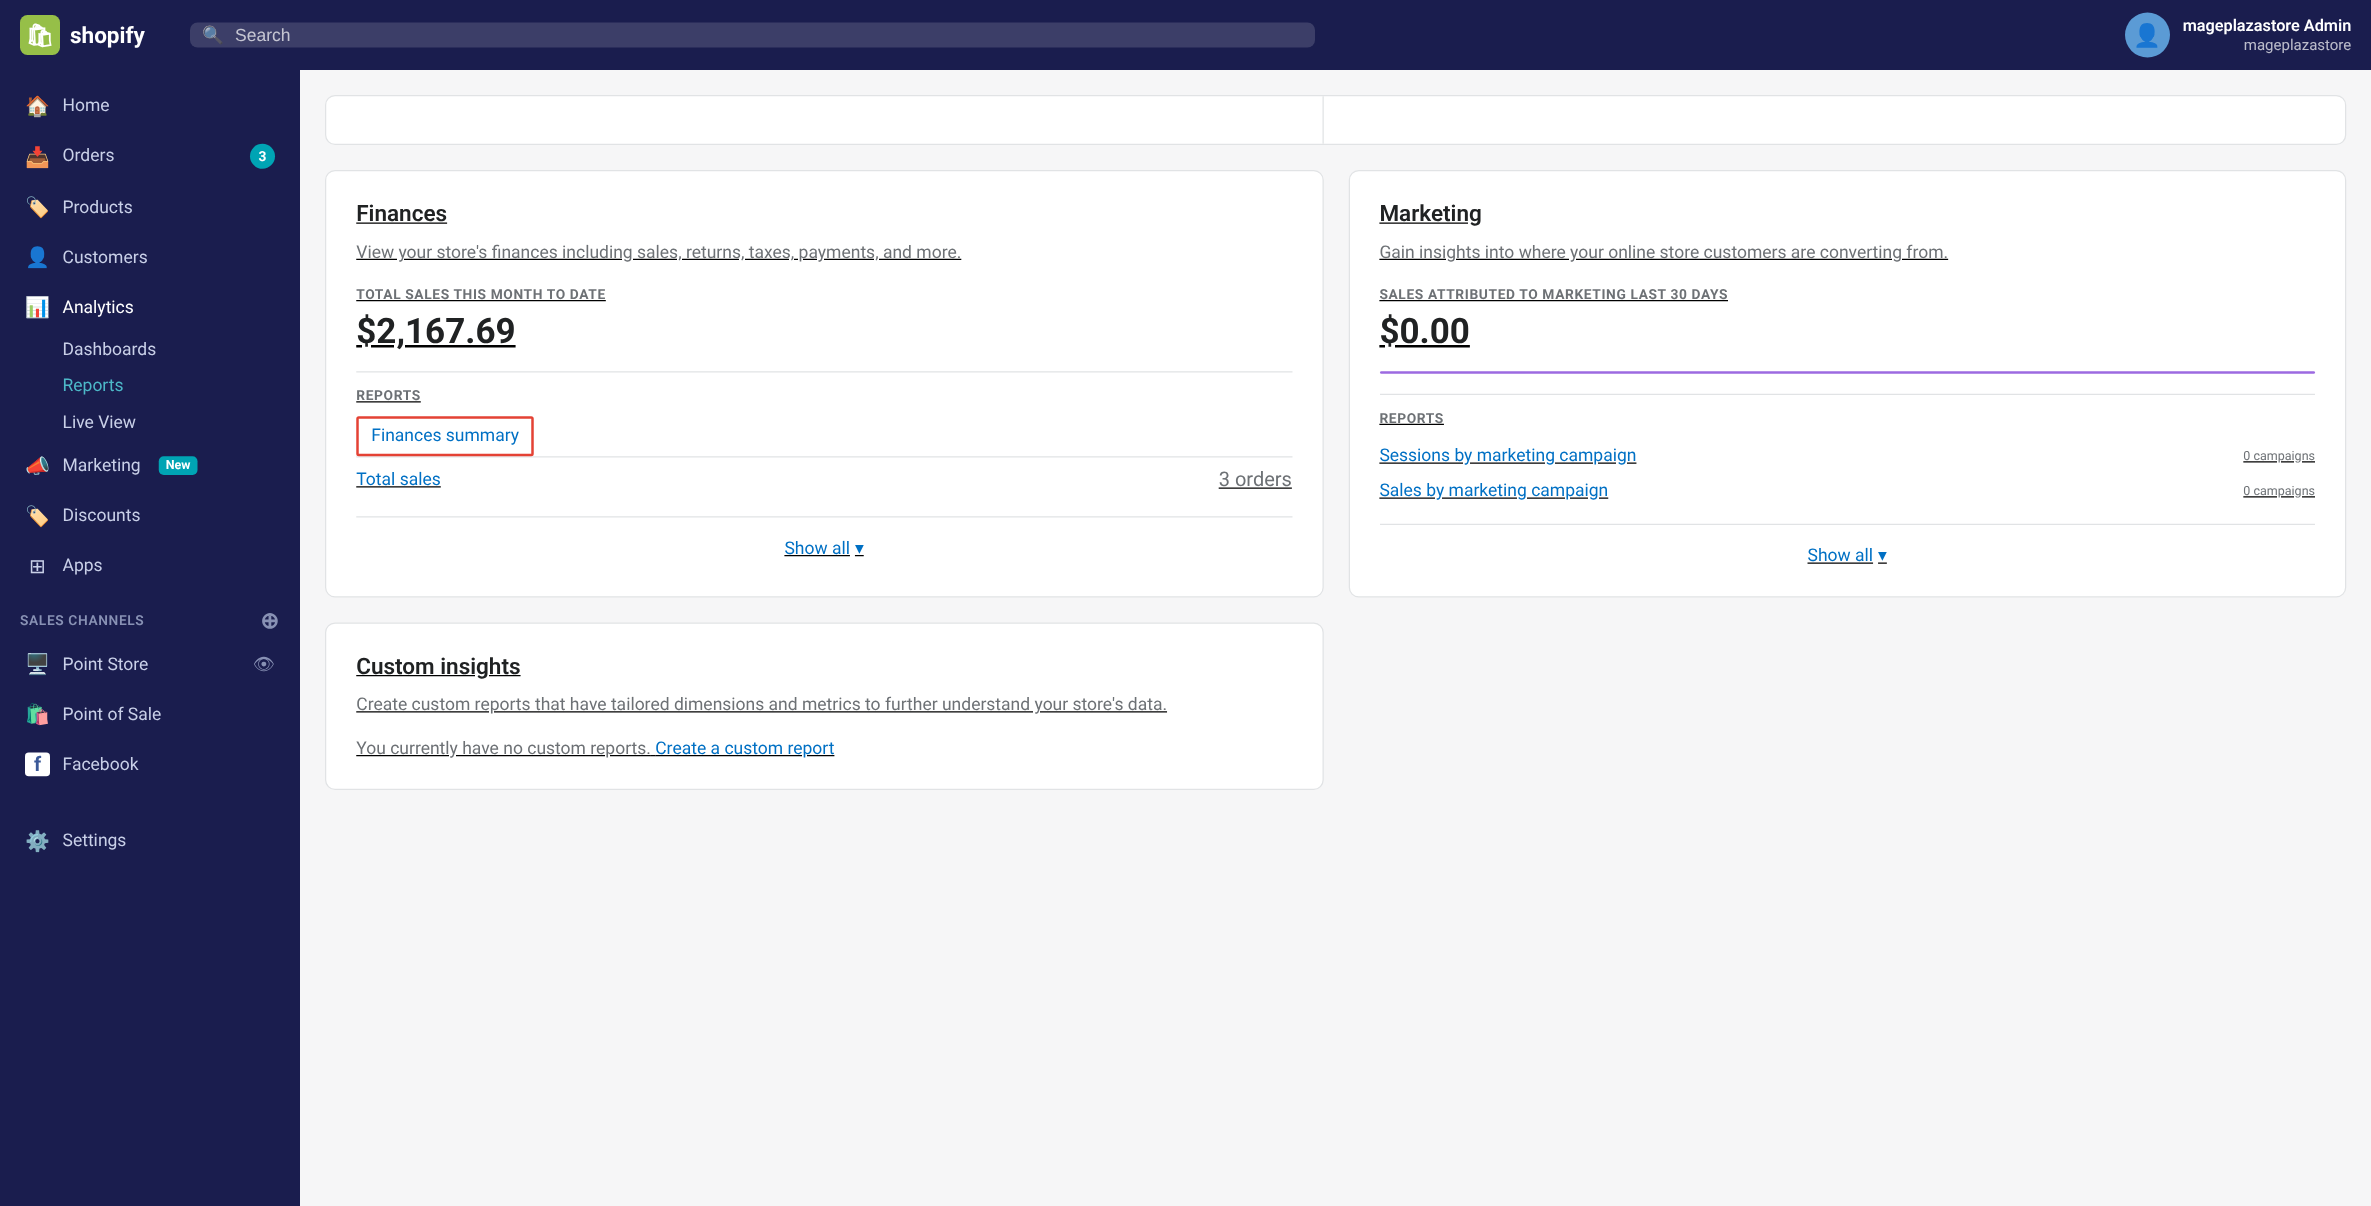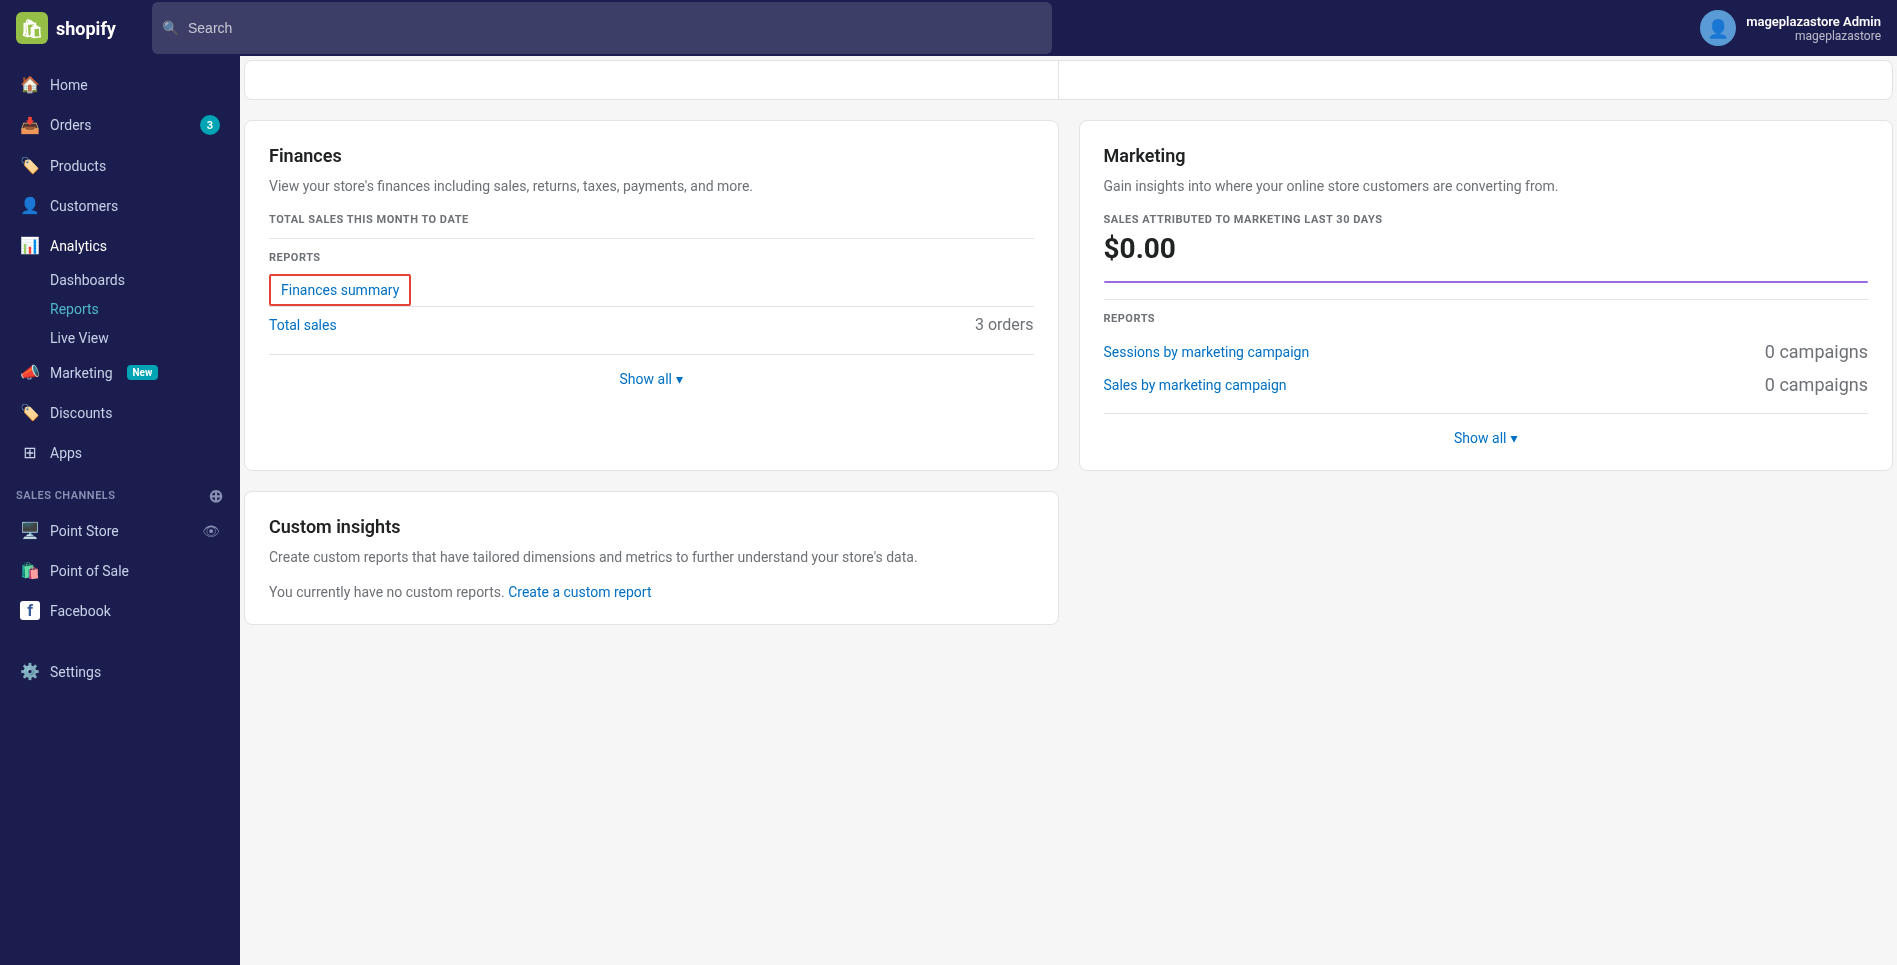--- a/index.html
+++ b/index.html
@@ -34,21 +34,21 @@
       justify-content: center;
       font-size: 18px;
     }
     .topnav-search {
       flex: 1;
       max-width: 900px;
       position: relative;
     }
     .topnav-search input {
       width: 100%;
-      height: 52px;
+      height: 20px;
       border-radius: 6px;
       border: none;
       padding: 0 12px 0 36px;
       font-size: 14px;
       background: rgba(255,255,255,0.15);
       color: white;
       outline: none;
     }
     .topnav-search input::placeholder { color: rgba(255,255,255,0.7); }
     .search-icon-wrap {
@@ -154,22 +154,23 @@
       display: flex;
       align-items: center;
       justify-content: space-between;
     }
     .sidebar-divider .plus-icon { font-size: 18px; cursor: pointer; color: #8891b4; }
 
     
     .main {
       flex: 1;
       overflow-y: auto;
-      padding: 4px;
+      padding: 20px;
       background: #f6f6f7;
+      text-decoration: underline;
     }
 
     .cards-grid {
       display: grid;
       grid-template-columns: 1fr 1fr;
       gap: 20px;
       margin-bottom: 20px;
     }
 
     .card {
@@ -271,21 +272,21 @@
       border-radius: 1px;
     }
 
     .marketing-report-row {
       display: flex;
       justify-content: space-between;
       align-items: center;
       padding: 6px 0;
     }
     .marketing-report-row .link { color: #0070c4; font-size: 14px; cursor: pointer; }
-    .marketing-report-row .meta { font-size: 18px; color: #6d7175; }
+    .marketing-report-row .meta { font-size: 10px; color: #6d7175; }
 
     .custom-reports-card {
       grid-column: 1 / 2;
     }
 
     .create-link { color: #0070c4; font-size: 14px; cursor: pointer; }
   </style>
 </head>
 <body>
 
@@ -387,20 +388,21 @@
       <div style="border-right:1px solid #e1e3e5;"></div>
       <div></div>
     </div>
 
     <div class="cards-grid">
 
       <div class="card">
         <div class="card-title">Finances</div>
         <div class="card-desc">View your store's finances including sales, returns, taxes, payments, and more.</div>
         <div class="card-stat-label">TOTAL SALES THIS MONTH TO DATE</div>
+        <div class="card-stat-value">$2,167.69</div>
         <hr class="card-divider">
         <div class="reports-label">REPORTS</div>
         <a class="report-link highlighted">Finances summary</a>
         <div class="report-row">
           <a class="report-row-link">Total sales</a>
           <span class="report-row-meta">3 orders</span>
         </div>
         <div class="show-all-btn">
           <span>Show all</span>
           <span>▾</span>

